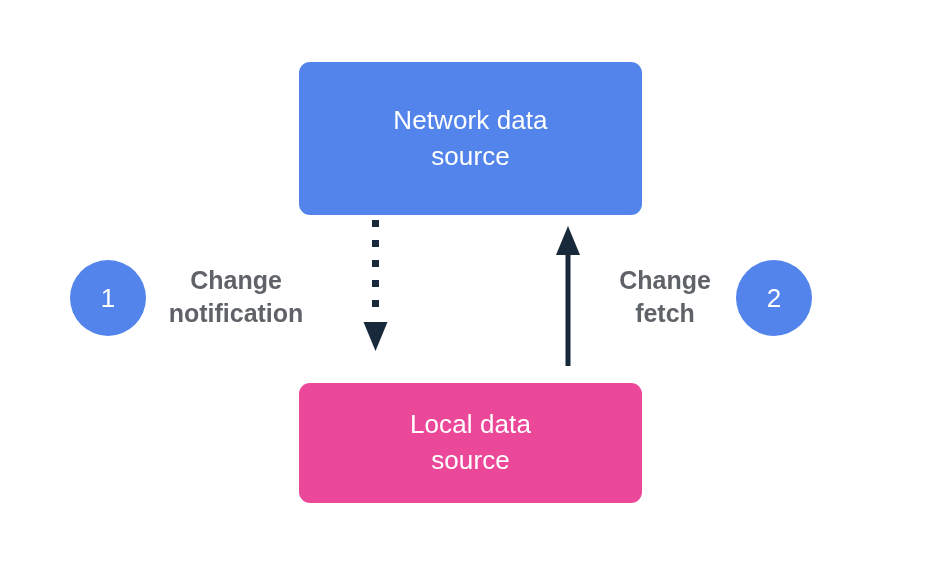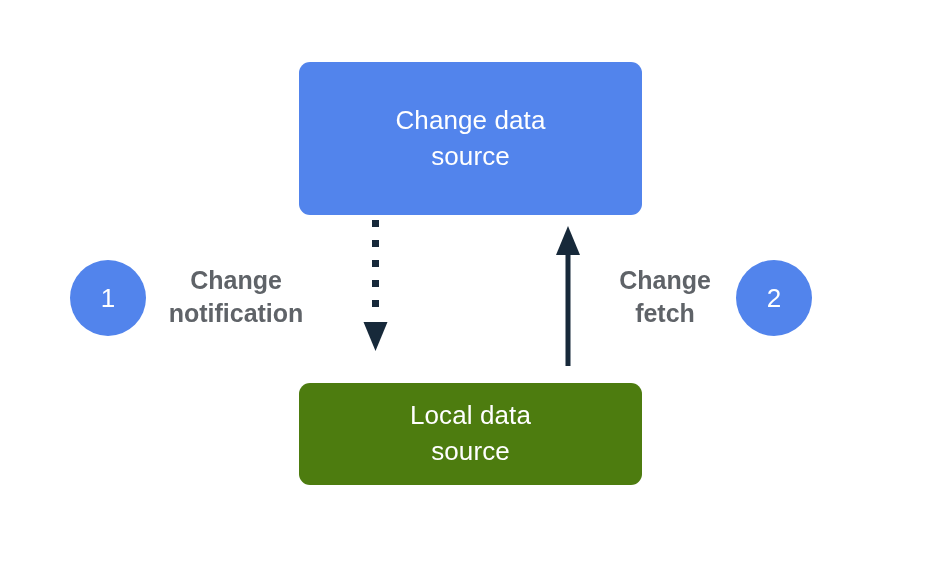--- a/index.html
+++ b/index.html
@@ -38,22 +38,22 @@
     left: 299px;
     top: 62px;
     width: 343px;
     height: 153px;
     background: #5284EC;
   }
   #local-node {
     left: 299px;
     top: 383px;
     width: 343px;
-    height: 102px;
-    background: #4d7c0f;
+    height: 120px;
+    background: #ec4899;
   }
   .node-label {
     display: block;
     white-space: pre-line;
   }
 
   
   .badge {
     position: absolute;
     width: 76px;
@@ -109,21 +109,21 @@
     width: 48px;
     height: 148px;
   }
 </style>
 </head>
 <body>
 
 <div id="canvas">
 
   <div class="node-box" id="network-node">
-    <span class="node-label">Change data
+    <span class="node-label">Network data
 source</span>
   </div>
 
   <div class="node-box" id="local-node">
     <span class="node-label">Local data
 source</span>
   </div>
 
   <div class="badge" id="badge-1">
     <span>1</span>

